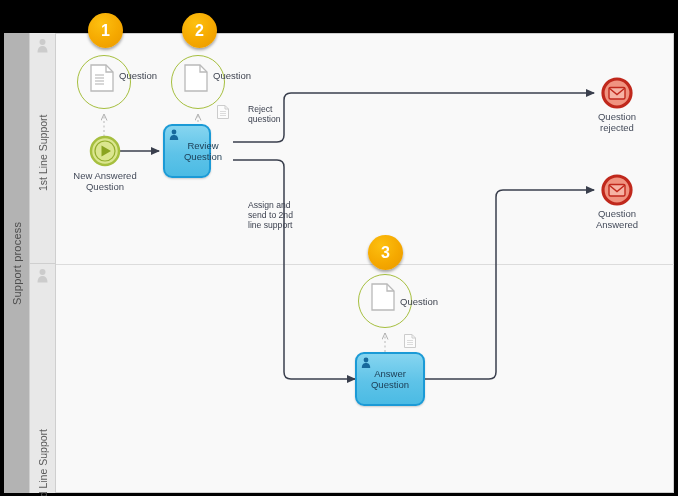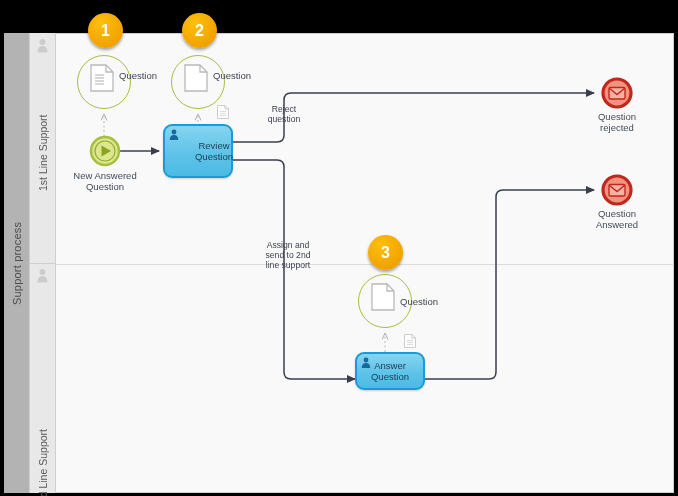--- a/index.html
+++ b/index.html
@@ -57,21 +57,21 @@
   .lane-divider{
     position:absolute;left:56px;top:264px;width:618px;height:1px;
     background:#dcdcdc;
   }
 
   
   svg.layer{position:absolute;left:0;top:0;width:678px;height:496px;overflow:visible;}
 
   
   .lbl{position:absolute;color:#444b5a;font-size:9.5px;line-height:11px;text-align:center;white-space:pre-line;}
-  .flowlbl{position:absolute;color:#3a3f4d;font-size:8.6px;line-height:10px;text-align:center;white-space:pre-line;}
+  .flowlbl{position:absolute;color:#3a3f4d;font-size:8.6px;line-height:10px;text-align:left;white-space:pre-line;}
   .artlbl{position:absolute;color:#3f4450;font-size:9.5px;line-height:11px;white-space:nowrap;}
   .taskname{
     position:absolute;color:#1b3b52;font-size:9.5px;line-height:11px;
     text-align:center;white-space:pre-line;width:100%;
   }
 
   
   .task{
     position:absolute;border:2px solid #1b9ad6;border-radius:9px;
     background:linear-gradient(180deg,#86d5f0 0%,#5ec3e8 55%,#4bbbe4 100%);
@@ -169,30 +169,30 @@
     </g>
   </svg>
 
   <div class="lbl" style="left:63px;top:170px;width:84px;">New Answered
 Question</div>
   <div class="lbl" style="left:575px;top:111px;width:84px;">Question
 rejected</div>
   <div class="lbl" style="left:575px;top:208px;width:84px;">Question
 Answered</div>
 
-  <div class="task" style="left:163px;top:124px;width:70px;height:54px;padding-left:32px;">
+  <div class="task" style="left:163px;top:124px;width:48px;height:54px;padding-left:32px;">
     <svg class="task-user-icon" viewBox="0 0 10 11">
       <circle cx="5" cy="3" r="2.4" fill="#17699c"></circle>
       <path d="M0.8,11 C0.8,7 2.8,6 5,6 C7.2,6 9.2,7 9.2,11 Z" fill="#17699c"></path>
     </svg>
     <div class="taskname">Review
 Question</div>
   </div>
 
-  <div class="task" style="left:355px;top:352px;width:70px;height:38px;">
+  <div class="task" style="left:355px;top:352px;width:70px;height:54px;">
     <svg class="task-user-icon" viewBox="0 0 10 11">
       <circle cx="5" cy="3" r="2.4" fill="#17699c"></circle>
       <path d="M0.8,11 C0.8,7 2.8,6 5,6 C7.2,6 9.2,7 9.2,11 Z" fill="#17699c"></path>
     </svg>
     <div class="taskname">Answer
 Question</div>
   </div>
 
   <svg class="mini-doc" style="left:217px;top:105px;" viewBox="0 0 12 14">
     <path d="M0.5,0.5 H8 L11.5,4 V13.5 H0.5 Z" fill="#ffffff" stroke="#a8a8a8" stroke-width="1"></path>
@@ -222,21 +222,21 @@
 
   <div class="doc-circle" style="left:358px;top:274px;width:54px;height:54px;"></div>
   <svg style="position:absolute;left:371px;top:283px;width:24px;height:28px;" viewBox="0 0 24 28">
     <path d="M1,1 H16 L23,8 V27 H1 Z" fill="#ffffff" stroke="#b9b9b9" stroke-width="1.3"></path>
     <path d="M16,1 V8 H23" fill="none" stroke="#b9b9b9" stroke-width="1.3"></path>
   </svg>
   <div class="artlbl" style="left:400px;top:296px;">Question</div>
 
   <div class="flowlbl" style="left:248px;top:104px;width:72px;">Reject
 question</div>
-  <div class="flowlbl" style="left:248px;top:200px;width:80px;margin-top:40px;">Assign and
+  <div class="flowlbl" style="left:248px;top:200px;width:80px;">Assign and
 send to 2nd
 line support</div>
 
   <div class="badge" style="left:88px;top:13px;">1</div>
   <div class="badge" style="left:182px;top:13px;">2</div>
   <div class="badge" style="left:368px;top:235px;">3</div>
 
 </div>
 
 </body></html>

